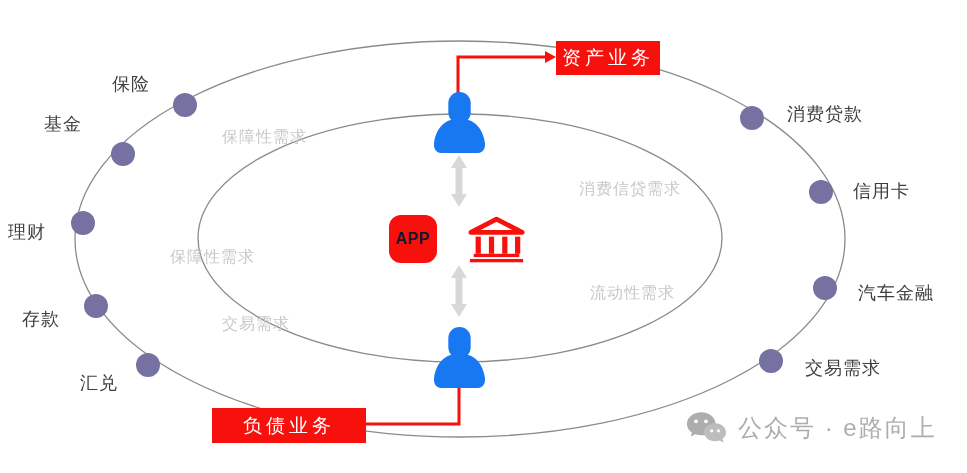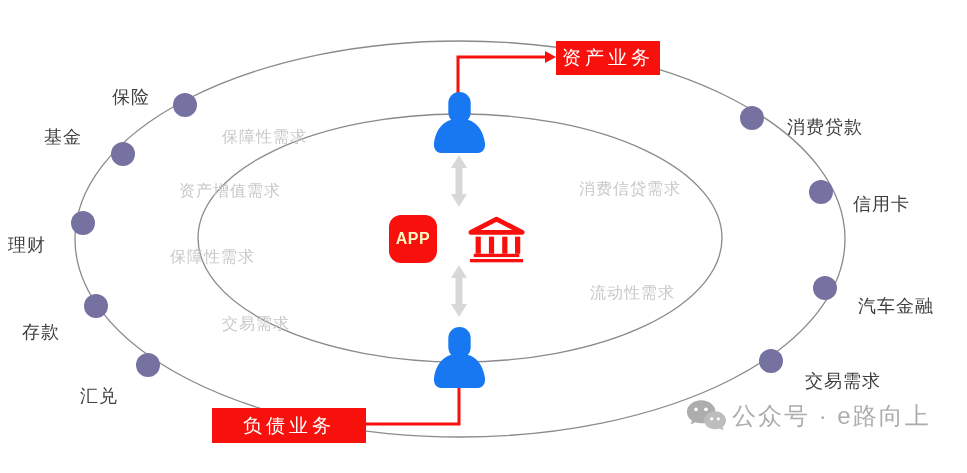--- a/index.html
+++ b/index.html
@@ -6,40 +6,40 @@
   .canvas{
     position:relative;width:967px;height:473px;background:#fff;overflow:hidden;
     font-family:"Liberation Sans","DejaVu Sans",sans-serif;
   }
   svg.layer{position:absolute;left:0;top:0;width:967px;height:473px;pointer-events:none;}
   .dot{
     position:absolute;width:24px;height:24px;border-radius:50%;
     background:var(--dot);
   }
   .node-label{
-    position:absolute;color:var(--label_text);font-size:18px;letter-spacing:1px;white-space:nowrap;margin-top:13px;
+    position:absolute;color:var(--label_text);font-size:18px;letter-spacing:1px;white-space:nowrap;
   }
   .need-label{
     position:absolute;color:var(--inner_text);font-size:16px;letter-spacing:1px;white-space:nowrap;
   }
   .redbox{
     position:absolute;background:var(--red);color:#fff;
     display:flex;align-items:center;justify-content:center;
     font-size:19px;letter-spacing:4px;white-space:nowrap;
   }
   .person{position:absolute;width:57px;height:61px;}
   .xarrow{position:absolute;width:20px;height:52px;}
   .app-icon{
     position:absolute;left:389px;top:215px;width:48px;height:48px;border-radius:12px;
-    background:var(--red);color:#fef9c3;display:flex;align-items:center;justify-content:center;
+    background:var(--red);color:#0f172a;display:flex;align-items:center;justify-content:center;
     font-size:16px;font-weight:600;letter-spacing:.5px;
   }
   .bank-icon{position:absolute;left:468px;top:216px;width:57px;height:47px;}
   .watermark{
-    position:absolute;left:686px;top:399px;display:flex;align-items:center;gap:6px;
+    position:absolute;left:686px;top:411px;display:flex;align-items:center;gap:12px;
   }
   .watermark .wm-text{
     color:var(--watermark);font-size:24px;letter-spacing:2px;white-space:nowrap;
   }
   .wechat-icon{width:40px;height:33px;}
 </style>
 </head>
 <body>
 
 <div class="canvas">
@@ -70,21 +70,20 @@
   <div class="node-label" style="left:44px;top:112px">基金</div>
   <div class="node-label" style="left:8px;top:220px">理财</div>
   <div class="node-label" style="left:22px;top:307px">存款</div>
   <div class="node-label" style="left:80px;top:371px">汇兑</div>
   <div class="node-label" style="left:787px;top:102px">消费贷款</div>
   <div class="node-label" style="left:853px;top:179px">信用卡</div>
   <div class="node-label" style="left:858px;top:281px">汽车金融</div>
   <div class="node-label" style="left:805px;top:356px">交易需求</div>
 
   <div class="need-label" style="left:222px;top:127px">保障性需求</div>
-  <div class="need-label" style="left:179px;top:181px">资产增值需求</div>
   <div class="need-label" style="left:170px;top:247px">保障性需求</div>
   <div class="need-label" style="left:222px;top:314px">交易需求</div>
   <div class="need-label" style="left:579px;top:179px">消费信贷需求</div>
   <div class="need-label" style="left:590px;top:283px">流动性需求</div>
 
   <div class="redbox" style="left:556px;top:41px;width:104px;height:34px">资产业务</div>
   <div class="redbox" style="left:212px;top:408px;width:154px;height:35px">负债业务</div>
 
   <svg class="person" style="left:431px;top:92px" viewBox="0 0 56 60">
     <rect x="17" y="0" width="22" height="31" rx="11" fill="var(--blue)"></rect>

